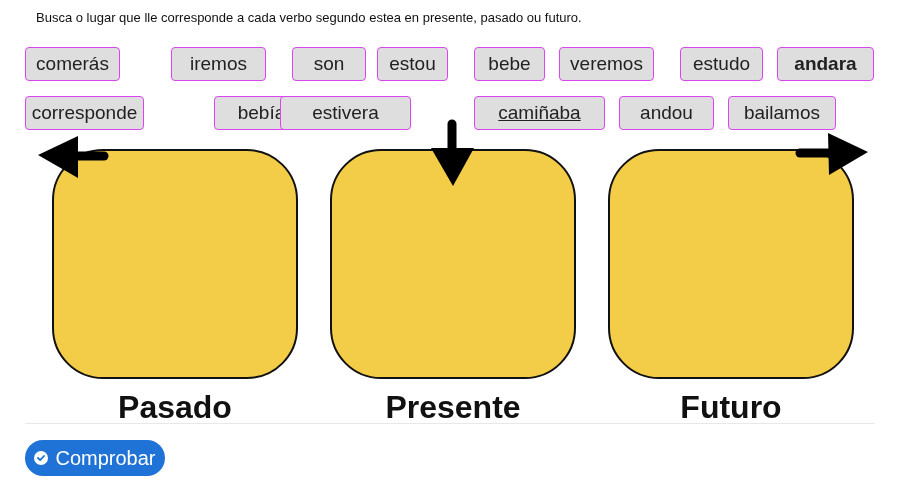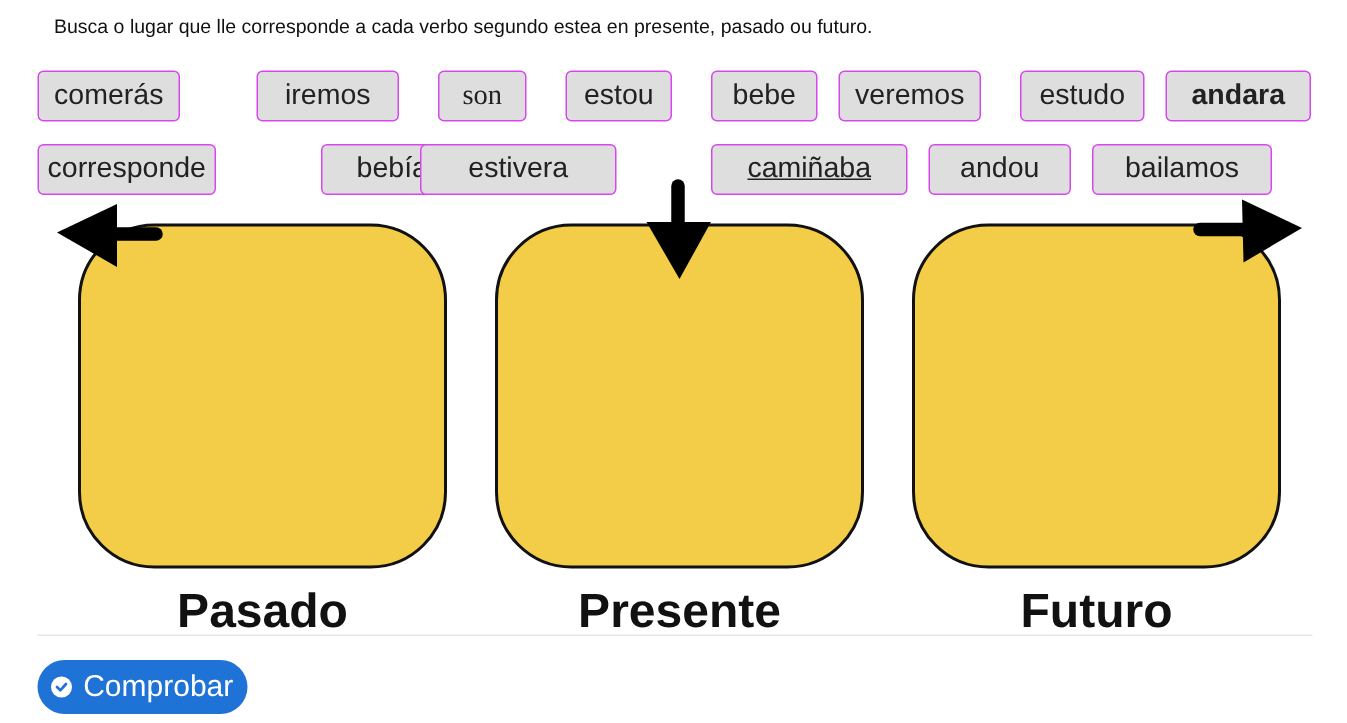--- a/index.html
+++ b/index.html
@@ -13,32 +13,32 @@
   .btn .ico { width:14px; height:14px; border-radius:50%; background:#fff; display:flex; align-items:center; justify-content:center; }
 </style>
 </head>
 <body>
 
 <div class="instr">Busca o lugar que lle corresponde a cada verbo segundo estea en presente, pasado ou futuro.</div>
 
 <div id="chips">
     <div class="chip" style="left: 25px; top: 47px; width: 95px;">comerás</div>
     <div class="chip" style="left: 171px; top: 47px; width: 95px;">iremos</div>
-    <div class="chip" style="left: 292px; top: 47px; width: 59px; font-family: Liberation Serif, serif;">son</div>
+    <div class="chip" style="left: 292px; top: 47px; width: 74px;">son</div>
     <div class="chip" style="left: 377px; top: 47px; width: 71px;">estou</div>
     <div class="chip" style="left: 474px; top: 47px; width: 71px;">bebe</div>
     <div class="chip" style="left: 559px; top: 47px; width: 95px;">veremos</div>
     <div class="chip" style="left: 680px; top: 47px; width: 83px;">estudo</div>
     <div class="chip" style="left: 777px; top: 47px; width: 97px; font-weight: bold;">andara</div>
     <div class="chip" style="left: 25px; top: 96px; width: 119px;">corresponde</div>
     <div class="chip" style="left: 182px; top: 96px; width: 95px; margin-left: 32px;">bebía</div>
     <div class="chip" style="left: 280px; top: 96px; width: 131px;">estivera</div>
     <div class="chip" style="left: 474px; top: 96px; width: 131px; text-decoration: underline;">camiñaba</div>
     <div class="chip" style="left: 619px; top: 96px; width: 95px;">andou</div>
-    <div class="chip" style="left: 728px; top: 96px; width: 120px;">bailamos</div>
+    <div class="chip" style="left: 728px; top: 96px; width: 108px;">bailamos</div>
   </div>
 
 <svg class="scene" viewBox="0 0 898 482">
   <g>
     <rect x="53" y="150" width="244" height="228" rx="50" fill="#f3cd48" stroke="#111" stroke-width="2"></rect>
   </g>
   <g>
     <rect x="331" y="150" width="244" height="228" rx="50" fill="#f3cd48" stroke="#111" stroke-width="2"></rect>
   </g>
   <g>

